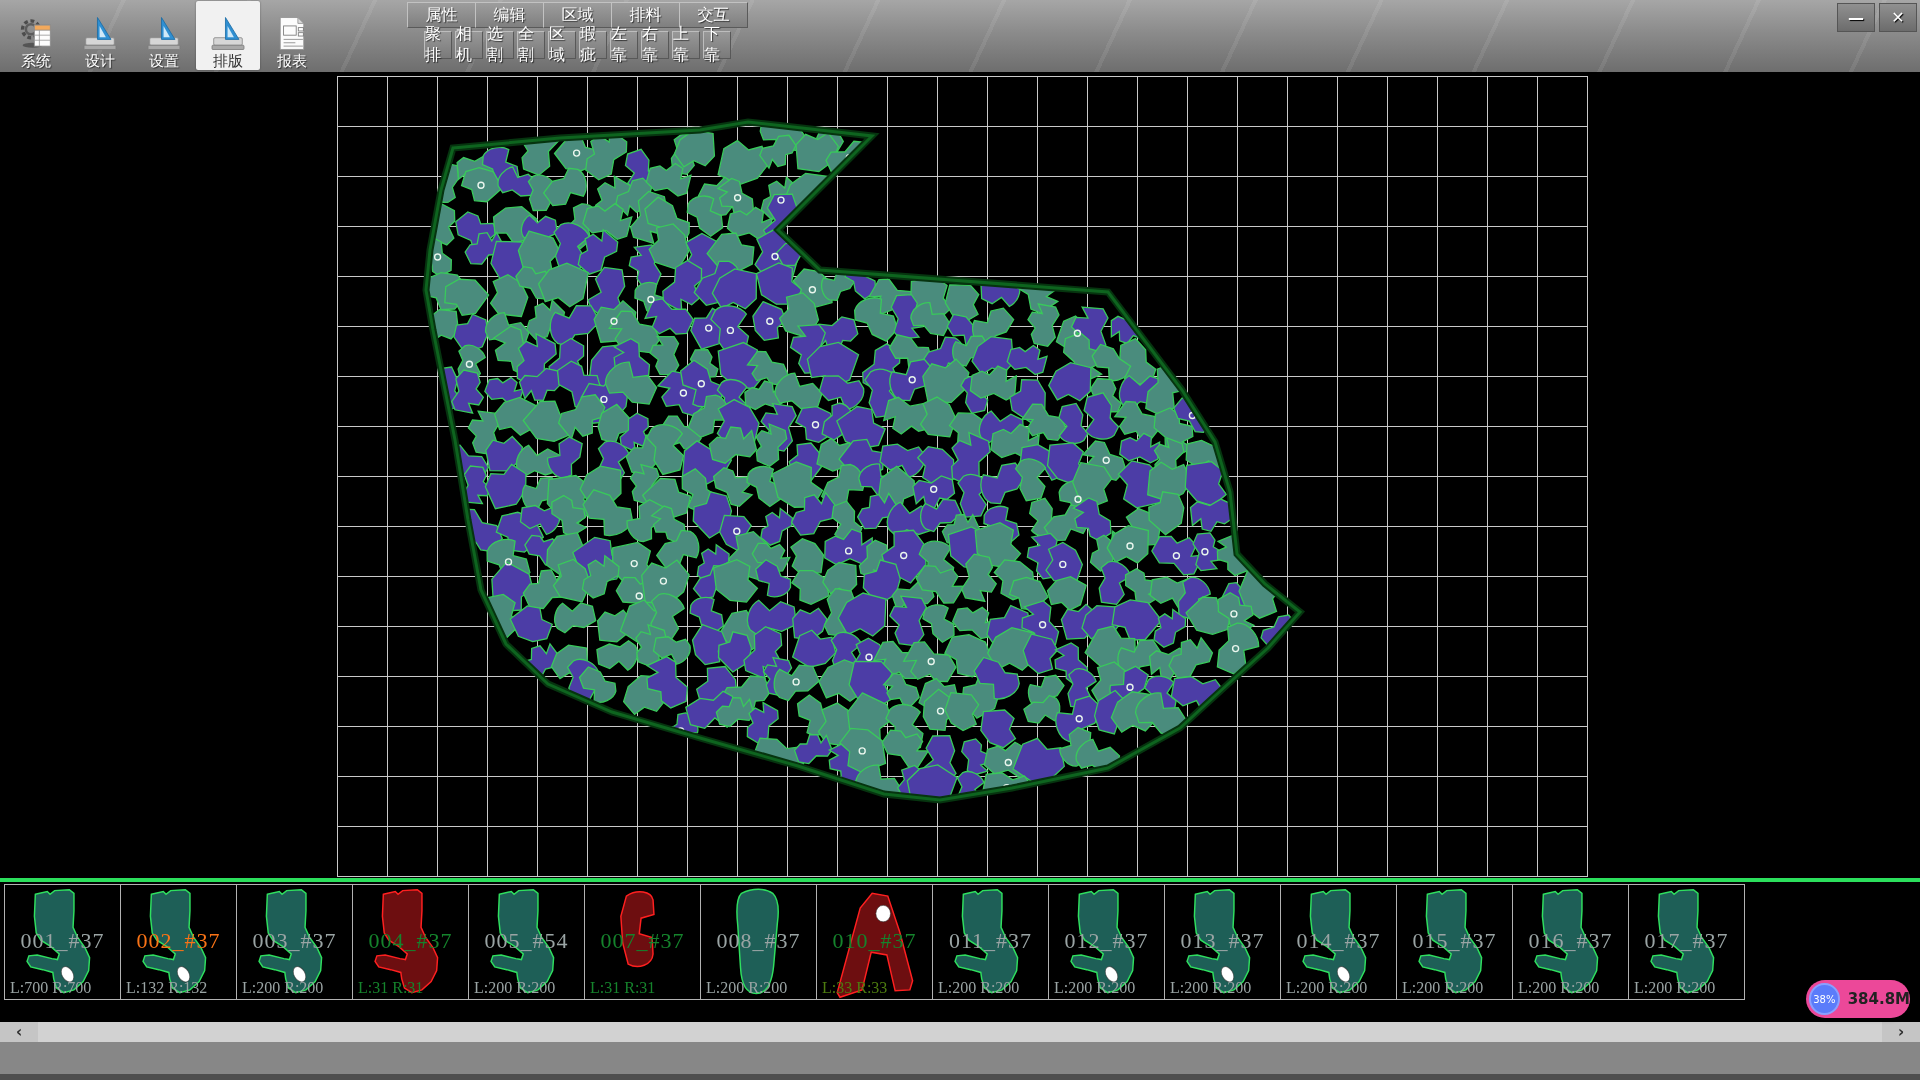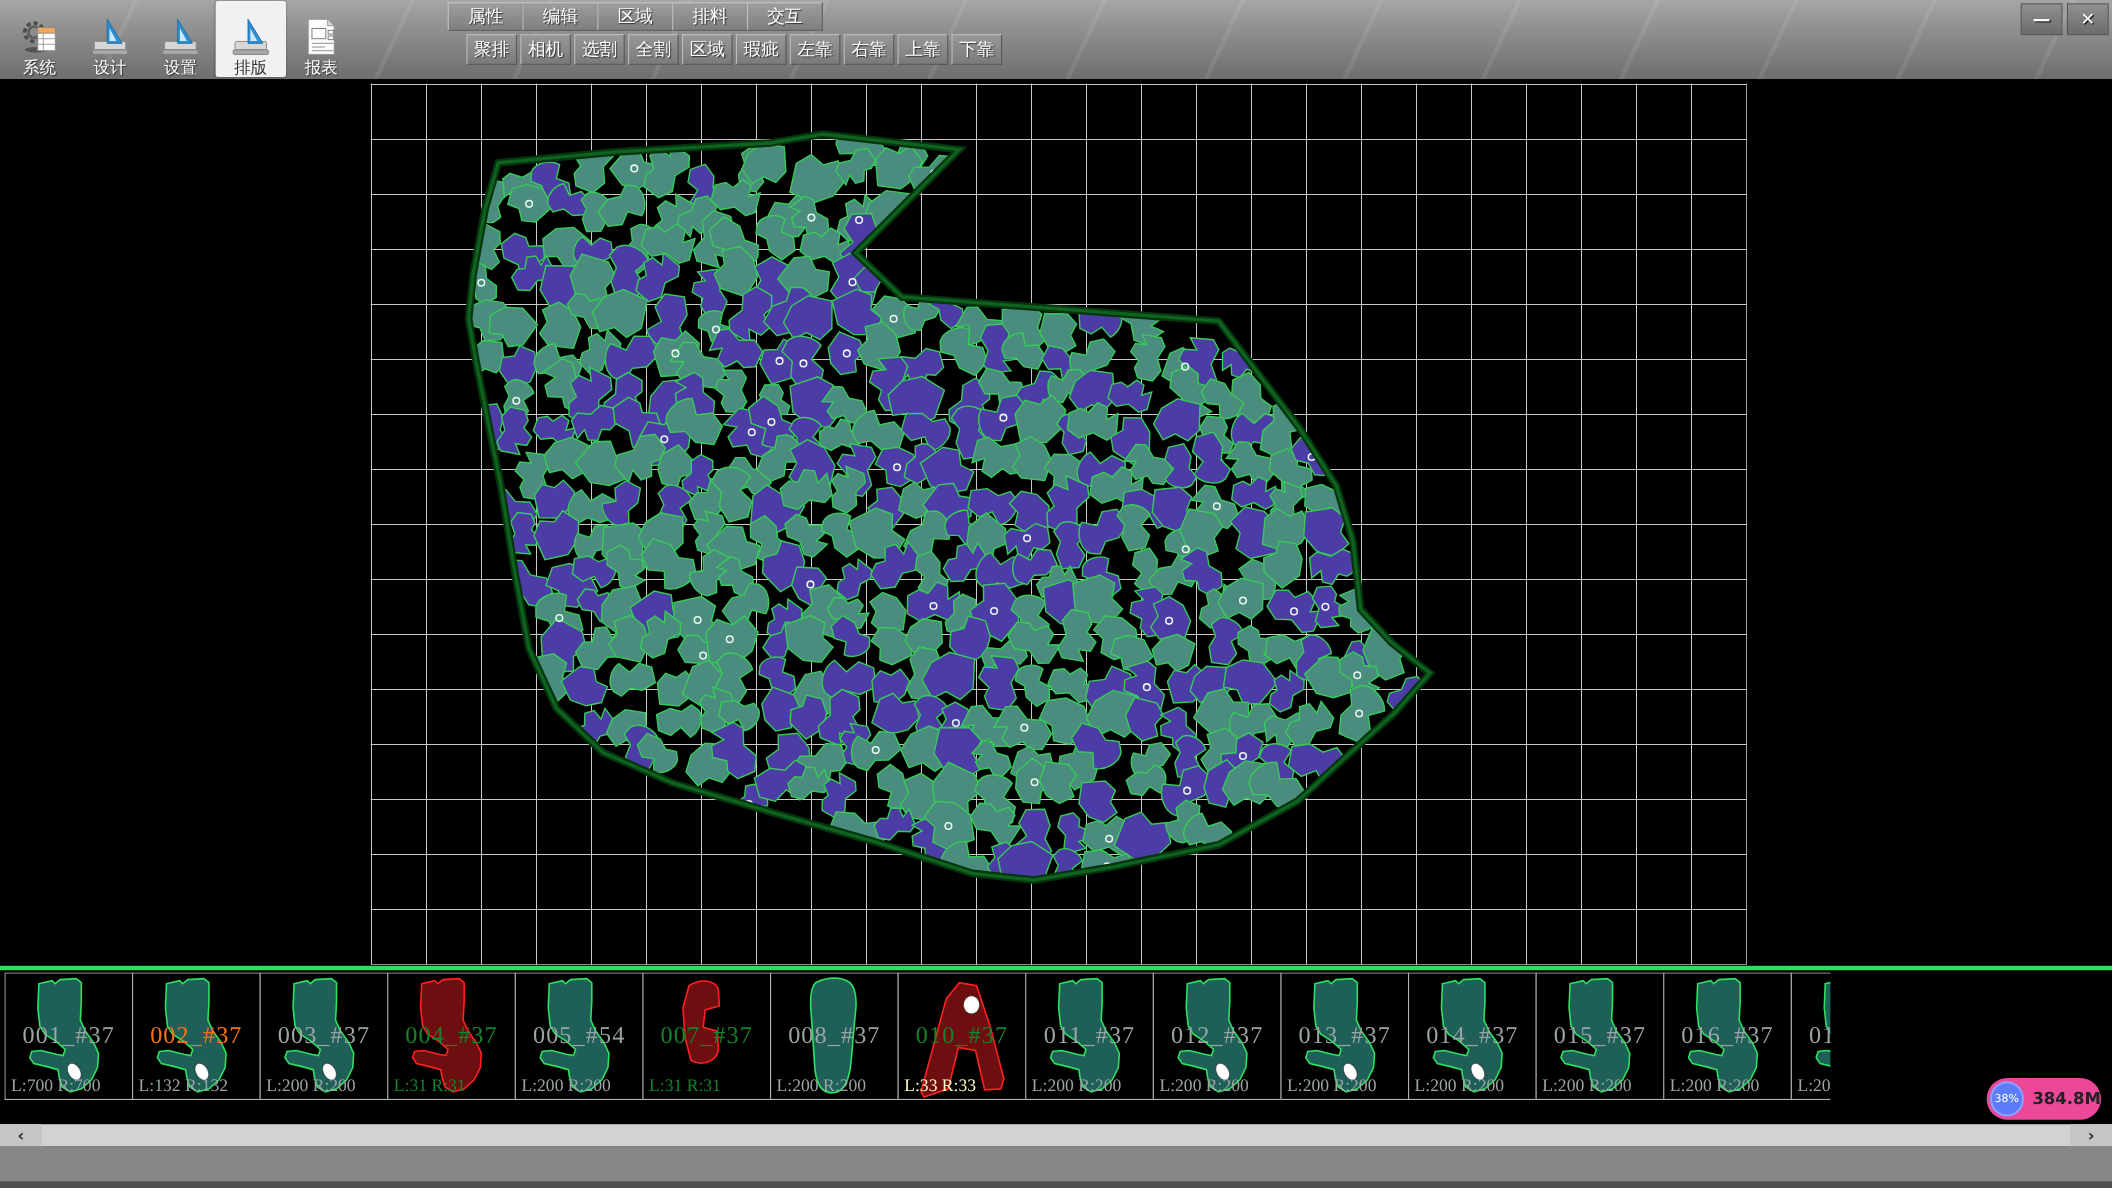--- a/index.html
+++ b/index.html
@@ -18,42 +18,42 @@
   .app .ic{width:44px;height:44px}
   .app .lbl{font-size:15px;line-height:17px;color:#fff;text-shadow:1px 1px 1px rgba(0,0,0,.6);margin-top:1px}
   .app.selected .lbl{color:#333;text-shadow:none}
 
   #menus{position:absolute;left:408px;top:2px;display:flex;z-index:2}
   .menu-btn{width:69px;height:26px;margin-left:-1px;display:flex;align-items:center;justify-content:center;
        background:linear-gradient(#9d9d9d,#7f7f7f);border:1px solid;
        border-color:#c2c2c2 #5a5a5a #5a5a5a #c2c2c2;color:#fff;font-size:16px;
        text-shadow:1px 1px 1px rgba(0,0,0,.65);box-sizing:border-box}
   #tools{position:absolute;left:424px;top:31px;display:flex;gap:3px;z-index:2}
-  .tool-btn{width:46px;height:28px;display:flex;align-items:center;justify-content:center;
+  .tool-btn{width:28px;height:28px;display:flex;align-items:center;justify-content:center;
        background:linear-gradient(#989898,#7a7a7a);border:1px solid;
        border-color:#bdbdbd #585858 #585858 #bdbdbd;color:#fff;font-size:16px;
        text-shadow:1px 1px 1px rgba(0,0,0,.65);box-sizing:border-box}
 
   #winbtns{position:absolute;right:3px;top:3px;display:flex;gap:4px;z-index:2}
   .winbtn{width:36px;height:27px;display:flex;align-items:center;justify-content:center;
        background:linear-gradient(#909090,#6c6c6c);border:1px solid #555;
        color:#fff;font-weight:bold;font-size:16px;text-shadow:1px 1px 1px #000}
 
   
   #canvas{position:absolute;left:0;top:72px;width:1920px;height:806px;background:#000}
   #grid{position:absolute;left:337px;top:4px;width:1251px;height:801px;
         background-image:
           repeating-linear-gradient(to right,#c9c9c9 0 1px,transparent 1px 50px),
           repeating-linear-gradient(to bottom,#c9c9c9 0 1px,transparent 1px 50px);}
   #nest-svg{position:absolute;left:0;top:0;width:1920px;height:806px}
 
   
   #strip{position:absolute;left:0;top:878px;width:1920px;height:144px;background:#000}
   #strip-line{position:absolute;left:0;top:0;width:100%;height:4px}
-  #cells{position:absolute;left:4px;top:6px;width:1660px;height:118px;display:flex;overflow:hidden}
+  #cells{position:absolute;left:4px;top:6px;width:1916px;height:118px;display:flex;overflow:hidden}
   .cell{position:relative;width:117px;height:116px;flex:none;border:1px solid #b2b2b2;
         margin-left:-1px;box-sizing:border-box;background:#000}
   .cell:first-child{margin-left:0}
   .cell svg{position:absolute;left:3px;top:1px}
   .cell .name{position:absolute;left:0;right:0;top:43px;text-align:center;
         font-family:"Liberation Serif",serif;font-size:22px;letter-spacing:1px;white-space:nowrap}
   .cell .lr{position:absolute;left:5px;bottom:2px;font-family:"Liberation Serif",serif;
         font-size:16px;white-space:nowrap}
 
   
@@ -643,21 +643,21 @@
         </svg>
         <div class="name" style="color: rgb(154, 164, 164);">008_#37</div>
         <div class="lr" style="color: rgb(154, 164, 164);">L:200 R:200</div>
       </div>
       <div class="cell">
         <svg width="108" height="114" viewBox="0 0 100 124">
           <path d="M10,116 L35,24 L48,8 L65,11 L78,50 L92,103 L89,113 L73,114 L64,75 L47,72 L37,113 L13,121 Z" fill="#6d0e10" stroke="#ff2020" stroke-width="1.6"></path>
           <ellipse cx="60" cy="30" rx="8" ry="9" fill="#ffffff" stroke="rgba(40,40,40,.6)"></ellipse>
         </svg>
         <div class="name" style="color: rgb(21, 131, 44);">010_#37</div>
-        <div class="lr" style="color: #fef9c3;">L:33 R:33</div>
+        <div class="lr" style="color: #4d7c0f;">L:33 R:33</div>
       </div>
       <div class="cell">
         <svg width="108" height="114" viewBox="0 0 100 124">
           <path d="M21,9 L34,6 L37,9 L42,5 L58,4 L63,8 L63,27 L62,45 L67,56 L75,67 L80,78 L79,92 L73,104 L63,113 L52,116 L44,111 L41,101 L40,94 L29,91 L16,88 L12,82 L14,76 L23,75 L39,79 L45,80 L47,74 L38,66 L27,59 L22,51 L20,33 Z" fill="#1e5f57" stroke="#2fdf5f" stroke-width="1.6"></path>
         </svg>
         <div class="name" style="color: rgb(154, 164, 164);">011_#37</div>
         <div class="lr" style="color: rgb(154, 164, 164);">L:200 R:200</div>
       </div>
       <div class="cell">
         <svg width="108" height="114" viewBox="0 0 100 124">

